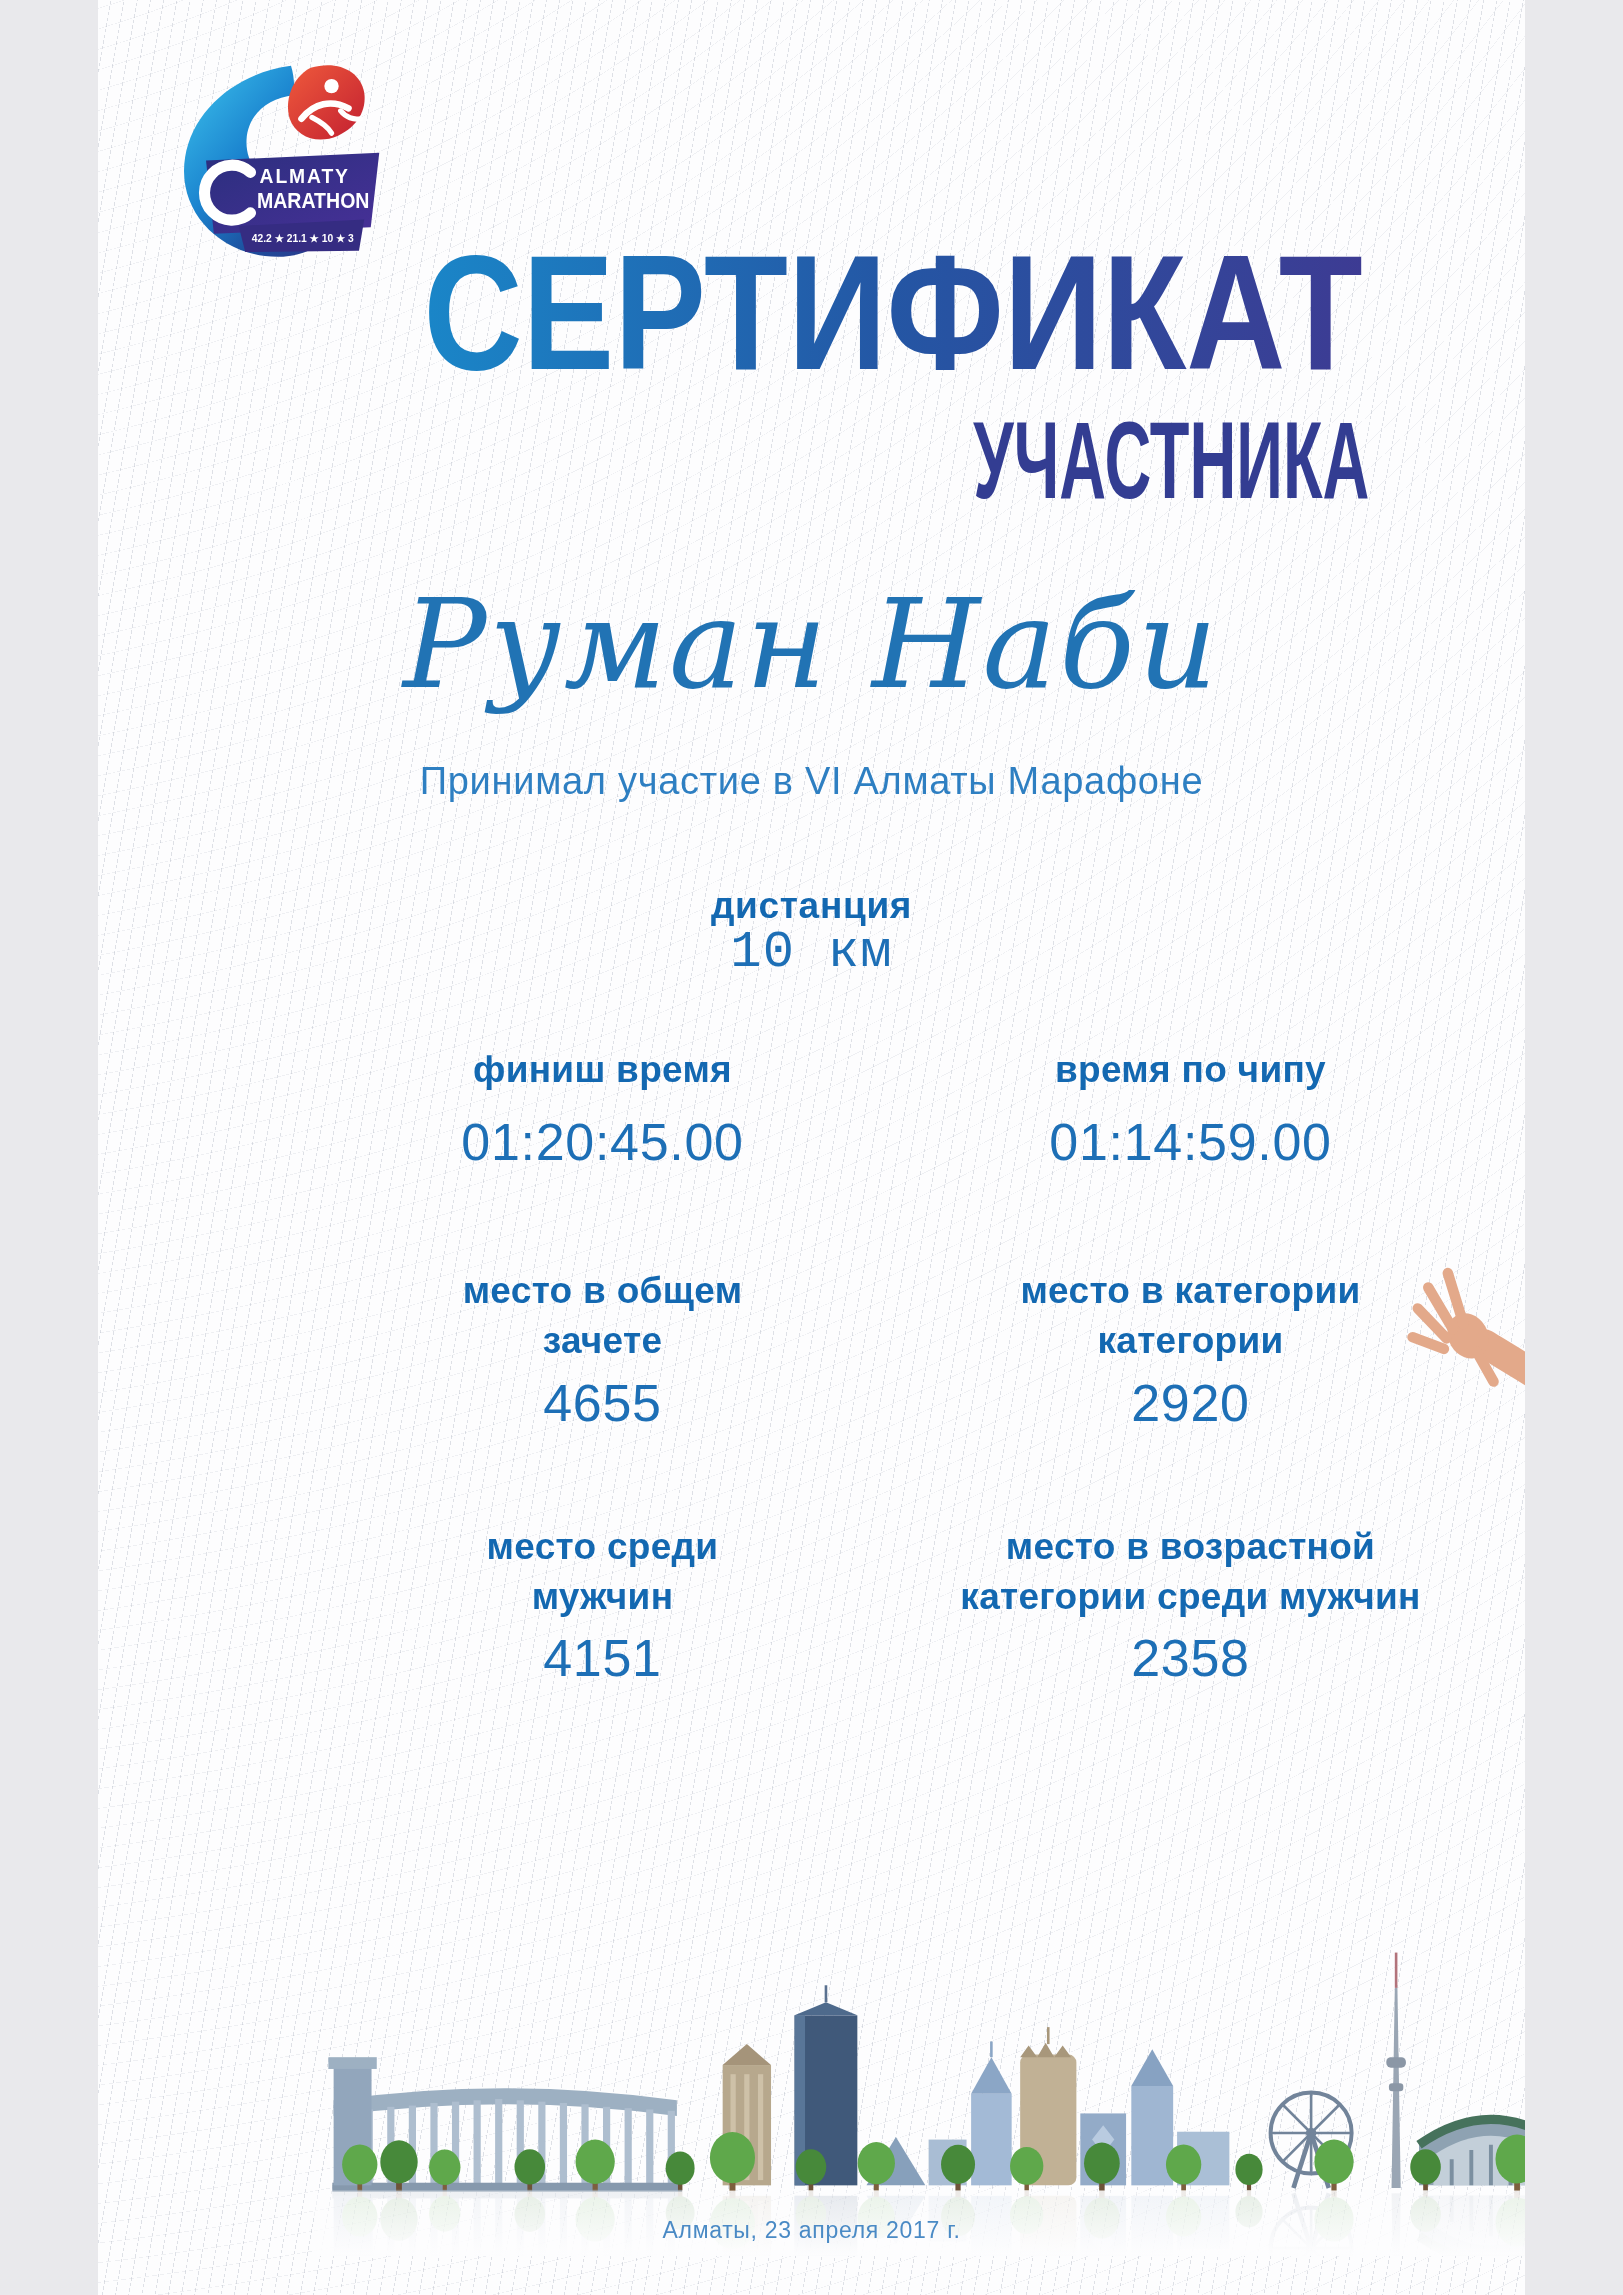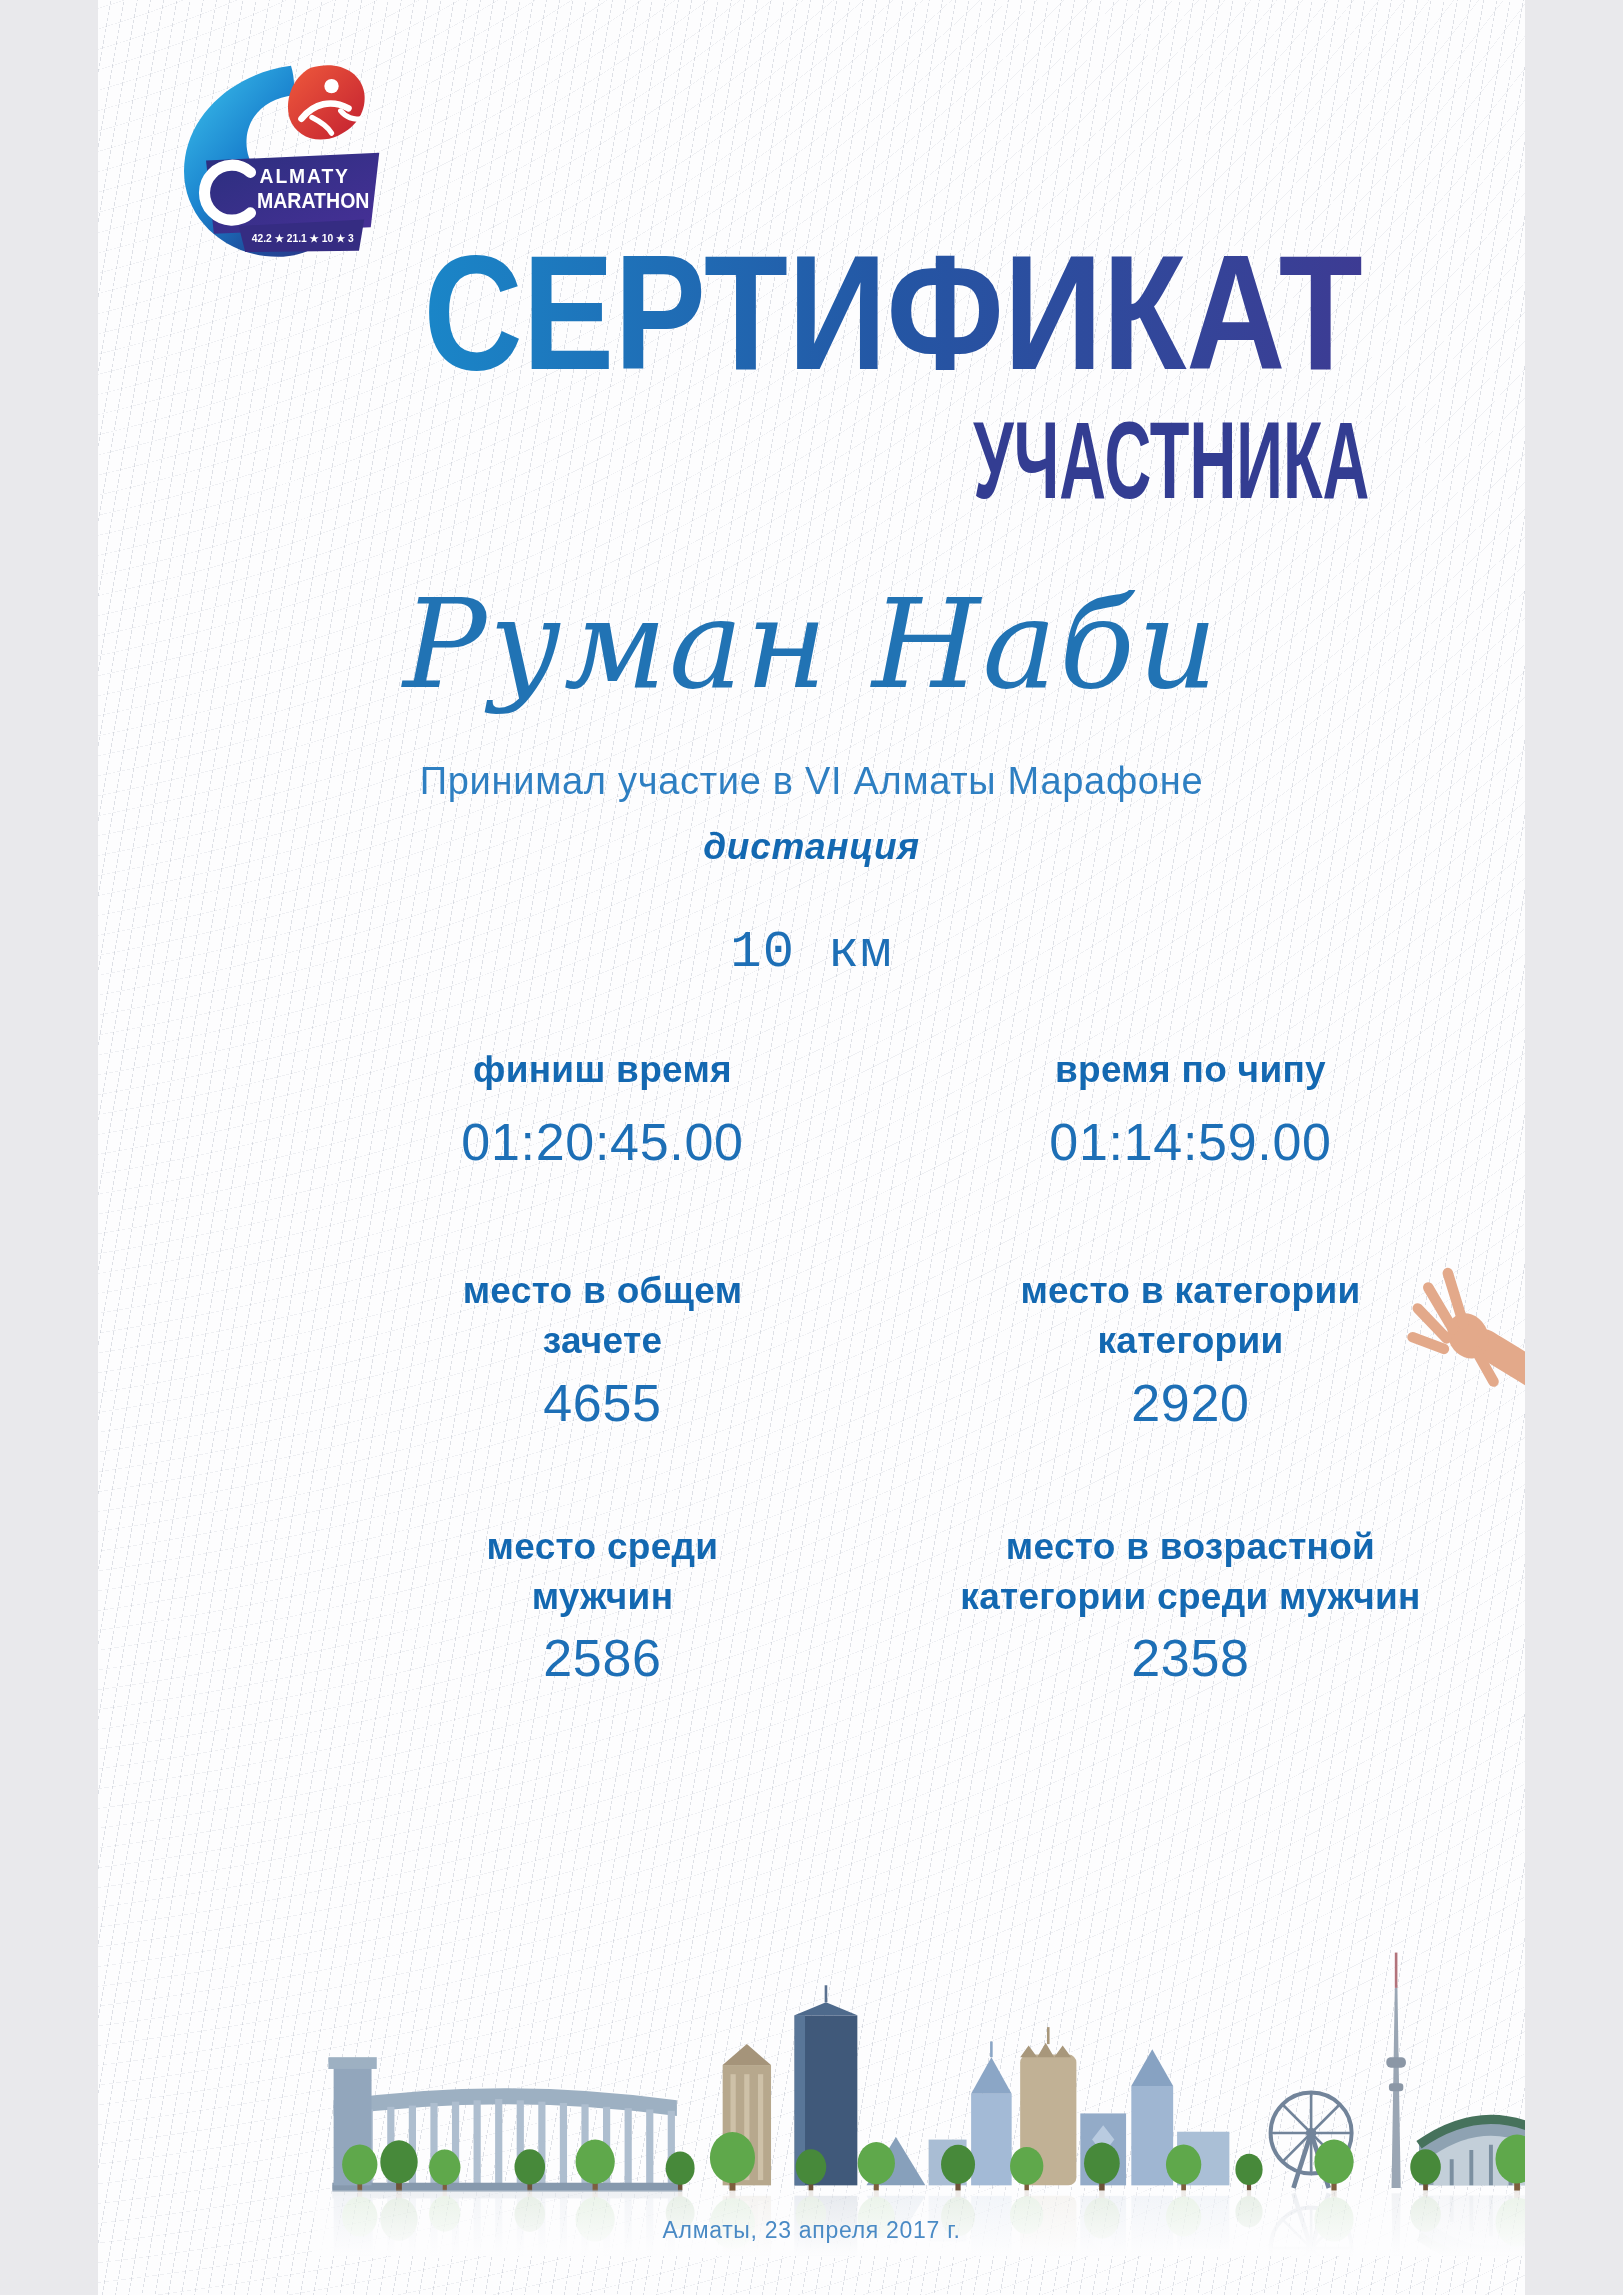--- a/index.html
+++ b/index.html
@@ -32,26 +32,25 @@
     color:#2173b4;
     letter-spacing:2.6px;
   }
   .event-line{
     top:760px;
     font-size:38px;
     color:#2e7fc2;
     letter-spacing:0.7px;
   }
   .distance-label{
-    top:826px;
+    top:885px;
     font-size:37px;
     font-weight:bold;
     color:#1368b1;
     letter-spacing:0.7px;
-    font-style:italic;
   }
   .distance-value{
     top:923px;
     font-size:52px;
     color:#1d6fb6;
     letter-spacing:1.3px;
     font-family:Liberation Mono, monospace;
   }
 
   .col-left{left:243px;width:523px;text-align:center;}
@@ -169,21 +168,21 @@
   </div>
   <div class="abs col-left res-value row2-value">4655</div>
   <div class="abs col-right res-label row2-label">
     <span class="wrapbox">место в категории категории</span>
   </div>
   <div class="abs col-right res-value row2-value">2920</div>
 
   <div class="abs col-left res-label row3-label">
     <span class="wrapbox">место среди мужчин</span>
   </div>
-  <div class="abs col-left res-value row3-value">2586</div>
+  <div class="abs col-left res-value row3-value">4151</div>
   <div class="abs col-right res-label row3-label">
     <span class="wrapbox">место в возрастной категории среди мужчин</span>
   </div>
   <div class="abs col-right res-value row3-value">2358</div>
 
   <svg class="abs runner" viewBox="0 0 482 890">
     <defs>
       <linearGradient id="shirtG" x1="0" y1="0" x2="1" y2="1">
         <stop offset="0" stop-color="#7db1ea"></stop>
         <stop offset="1" stop-color="#3f7fd0"></stop>

